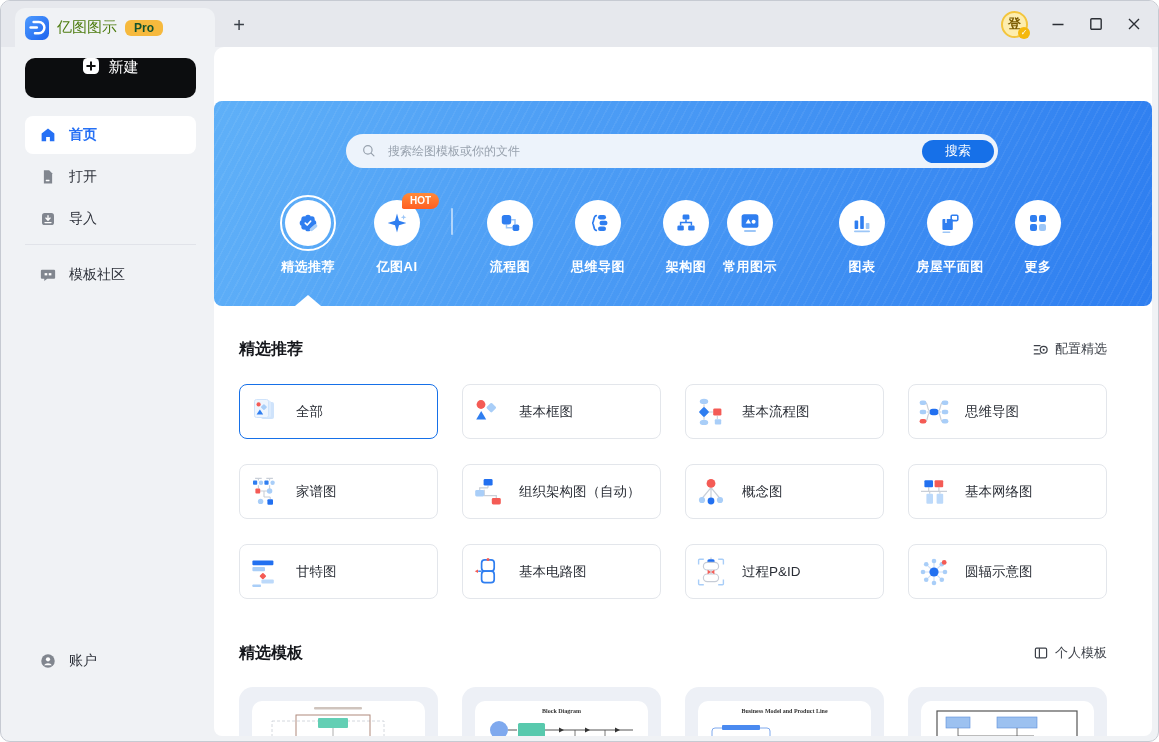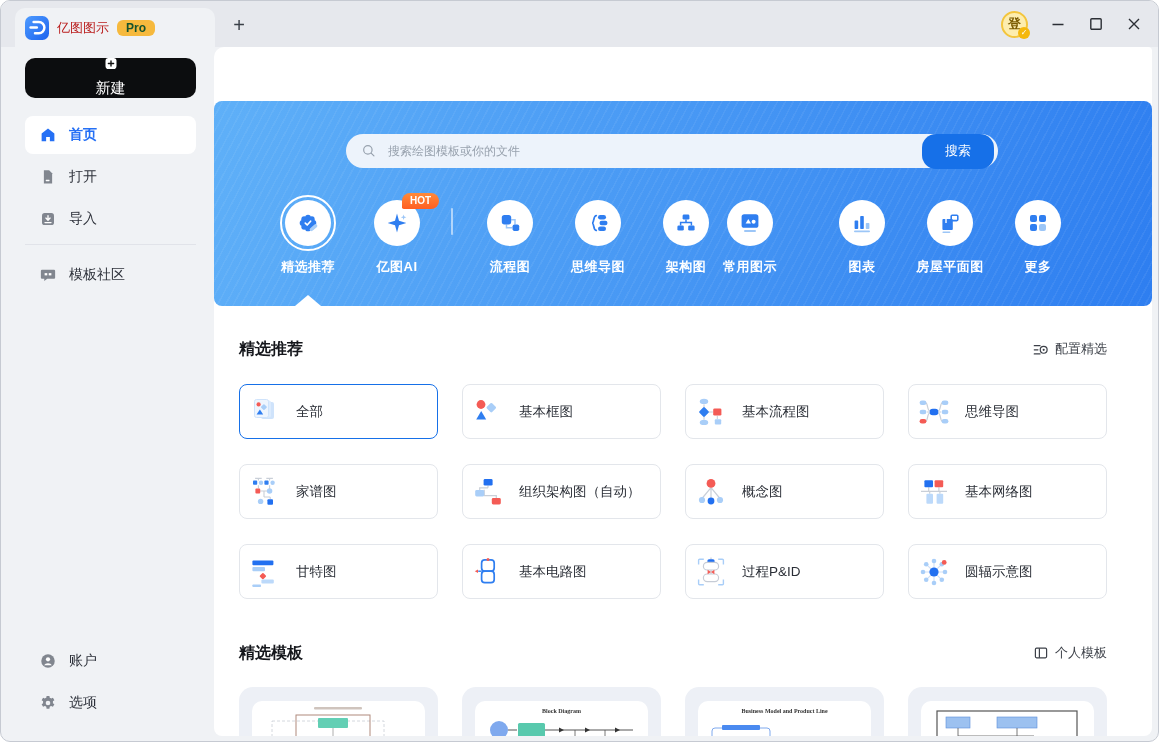--- a/index.html
+++ b/index.html
@@ -6,59 +6,59 @@
   *{box-sizing:border-box;}
   .window{
     position:relative;width:1159px;height:742px;margin:0 auto;
     background:#f0f2f5;border:1px solid #c6cad2;border-radius:10px;overflow:hidden;
     font-family:"Liberation Sans","DejaVu Sans",sans-serif;color:#2a2e36;
   }
   
   .tabstrip{position:absolute;left:0;top:0;right:0;height:46px;background:#e6e8ed;}
   .tab{position:absolute;left:14px;top:7px;width:200px;height:39px;background:#f0f2f5;
        border-radius:10px 10px 0 0;display:flex;align-items:center;padding:0 10px;gap:8px;}
-  .tab-title{font-size:13px;color:#b91c1c;white-space:nowrap;}
+  .tab-title{font-size:15px;color:#4d7c0f;white-space:nowrap;}
   .pro{background:var(--pro-badge-bg,#f6b93d);color:#14532d;font-weight:bold;font-size:12px;
        padding:2px 9px;border-radius:6px;line-height:1;}
   .newtab{position:absolute;left:224px;top:10px;width:28px;height:28px;display:flex;
           align-items:center;justify-content:center;font-size:20px;color:#3a3f48;cursor:pointer;}
   .winctl{position:absolute;right:10px;top:0;height:46px;display:flex;align-items:center;gap:10px;}
   .ctl-btn{width:28px;height:28px;display:flex;align-items:center;justify-content:center;cursor:pointer;}
   .avatar{position:relative;width:27px;height:27px;border-radius:50%;background:#fdedae;
           border:2px solid #f3c53d;display:flex;align-items:center;justify-content:center;
           font-size:13px;font-weight:bold;color:#7a5a00;cursor:pointer;margin-right:6px;}
   .avatar-badge{position:absolute;right:-4px;bottom:-3px;width:12px;height:12px;border-radius:50%;
           background:#f5b80c;color:#fff;font-size:8px;display:flex;align-items:center;justify-content:center;}
   
   .toolbar{position:absolute;top:55px;right:20px;height:28px;display:flex;align-items:center;gap:14px;}
   .tb-btn{position:relative;display:flex;align-items:center;cursor:pointer;}
   .caret{width:0;height:0;border-left:3.5px solid transparent;border-right:3.5px solid transparent;
          border-top:4.5px solid #3c4048;margin-left:3px;}
   .red-dot{position:absolute;top:-2px;right:6px;width:6px;height:6px;border-radius:50%;background:#f5483b;}
   
   .new-btn{position:absolute;left:24px;top:57px;width:171px;height:40px;border-radius:10px;
-           background:#0c0d0f;color:#fff;display:flex;align-items:center;justify-content:center;
-           gap:10px;font-size:15px;cursor:pointer;flex-direction:column;}
+           background:#0c0d0f;color:#fff;display:flex;align-items:flex-start;justify-content:center;
+           gap:10px;font-size:15px;cursor:pointer;}
   .side-item{position:absolute;left:24px;width:171px;height:38px;border-radius:8px;display:flex;
              align-items:center;gap:12px;padding-left:14px;font-size:14px;color:#2d313a;cursor:pointer;}
   .side-item.selected{background:#fff;color:#2570f5;font-weight:bold;}
   .side-divider{position:absolute;left:24px;top:243px;width:171px;height:1px;background:#e1e3e9;}
   
   .content{position:absolute;left:213px;top:46px;right:6px;bottom:5px;background:#fff;
            border-radius:10px 4px 8px 8px;overflow:hidden;}
   .banner{position:absolute;left:0;top:54px;right:0;height:205px;border-radius:8px;
           background:linear-gradient(105deg,var(--banner-start,#5fb0f8),var(--banner-end,#2e7ef0));}
   .banner::before{content:"";position:absolute;inset:0;border-radius:inherit;pointer-events:none;
           background:repeating-linear-gradient(118deg,rgba(255,255,255,.06) 0 1.5px,rgba(255,255,255,0) 1.5px 7px);}
   .search-bar{position:absolute;left:132px;top:33px;width:652px;height:34px;background:#edf3fb;
           border-radius:17px;display:flex;align-items:center;gap:8px;padding:0 4px 0 14px;}
   .search-input{flex:1;border:none;background:transparent;outline:none;font-size:12px;color:#333;
           font-family:inherit;}
   .search-input::placeholder{color:#98a2ae;}
-  .search-btn{width:72px;height:35px;border-radius:14px;background:var(--accent,#1670e8);color:#fff;
+  .search-btn{width:72px;height:23px;border-radius:14px;background:var(--accent,#1670e8);color:#fff;
           font-size:13px;border:none;display:flex;align-items:center;justify-content:center;cursor:pointer;font-family:inherit;}
   .cat{position:absolute;top:99px;width:88px;text-align:center;cursor:pointer;}
   .cat-circle{width:46px;height:46px;border-radius:50%;background:#fff;margin:0 auto;display:flex;
           align-items:center;justify-content:center;}
   .cat.selected .cat-circle{outline:2px solid #fff;outline-offset:3px;}
   .cat-label{margin-top:12px;color:#fff;font-size:13px;font-weight:600;letter-spacing:.5px;white-space:nowrap;}
   .hot{position:absolute;top:-7px;left:49px;background:linear-gradient(180deg,#ff8a3a,#ff5f22);
        color:#fff;font-size:10px;font-weight:bold;padding:2px 8px;border-radius:9px 9px 9px 2px;line-height:1.2;}
   .cat-divider{position:absolute;left:237px;top:107px;width:2px;height:27px;background:rgba(255,255,255,.55);border-radius:1px;}
   .banner-tri{position:absolute;bottom:0;left:81px;width:0;height:0;border-left:13px solid transparent;
@@ -206,26 +206,20 @@
     <span>模板社区</span>
   </div>
   <div class="side-item" style="top:641px">
     <svg width="18" height="18" viewBox="0 0 24 24">
       <circle cx="12" cy="12" r="9" fill="#81868f"></circle>
       <circle cx="12" cy="9.8" r="2.8" fill="#fff"></circle>
       <path d="M6.8 17.8a5.6 4.6 0 0 1 10.4 0z" fill="#fff"></path>
       </svg>
     <span>账户</span>
   </div>
-  <div class="side-item" style="top:683px">
-    <svg width="18" height="18" viewBox="0 0 24 24">
-      <path fill="#81868f" fill-rule="evenodd" d="M13.9 2.5l.4 2.6a7 7 0 0 1 1.9.8l2.4-1 1.9 3.3-2 1.6c.1.4.1.8.1 1.2s0 .8-.1 1.2l2 1.6-1.9 3.3-2.4-1a7 7 0 0 1-1.9.8l-.4 2.6h-3.8l-.4-2.6a7 7 0 0 1-1.9-.8l-2.4 1-1.9-3.3 2-1.6c-.1-.4-.1-.8-.1-1.2s0-.8.1-1.2l-2-1.6 1.9-3.3 2.4 1a7 7 0 0 1 1.9-.8l.4-2.6zM12 8.9a3.1 3.1 0 1 0 0 6.2 3.1 3.1 0 0 0 0-6.2z"></path>
-      </svg>
-    <span>选项</span>
-  </div>
 
   <div class="content">
 
     <div class="banner">
       <div class="search-bar">
         <svg width="18" height="18" viewBox="0 0 24 24">
           <circle cx="10.5" cy="10.5" r="5.6" fill="none" stroke="#98a2ae" stroke-width="1.6"></circle>
           <path d="M14.8 14.8 18.6 18.6" stroke="#98a2ae" stroke-width="1.6" stroke-linecap="round"></path>
           </svg>
         <input class="search-input" placeholder="搜索绘图模板或你的文件" style="">

